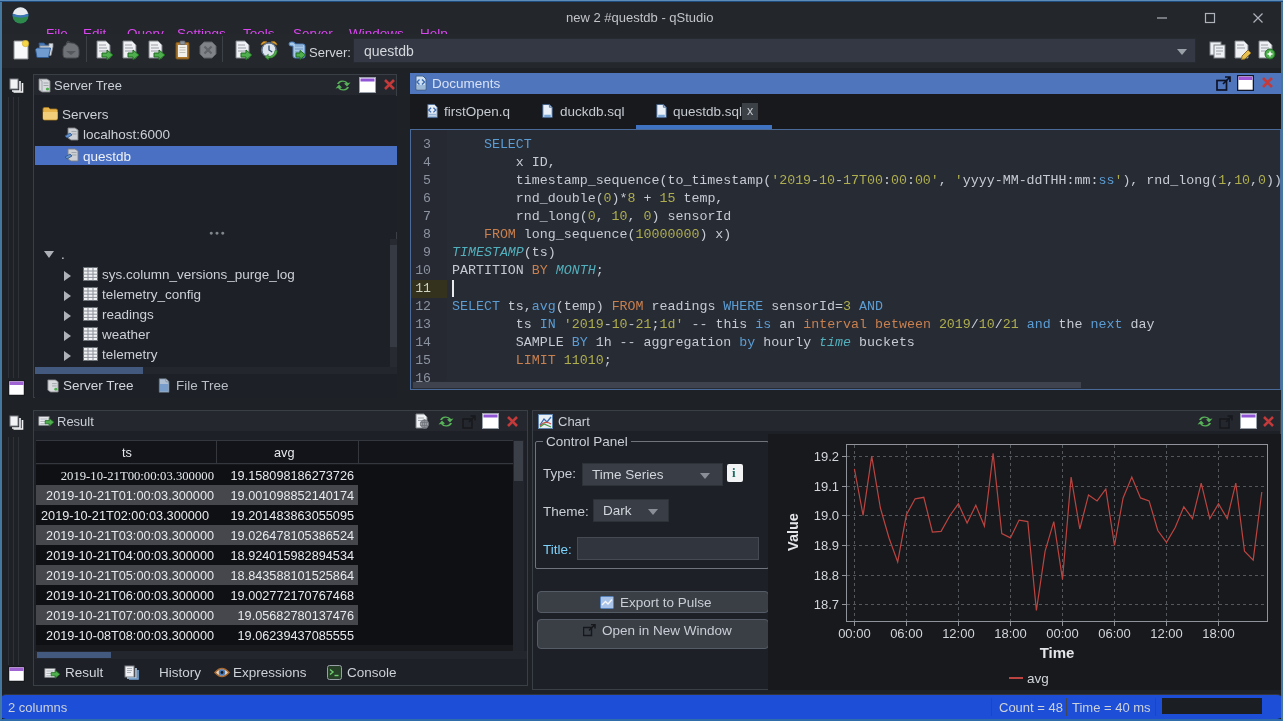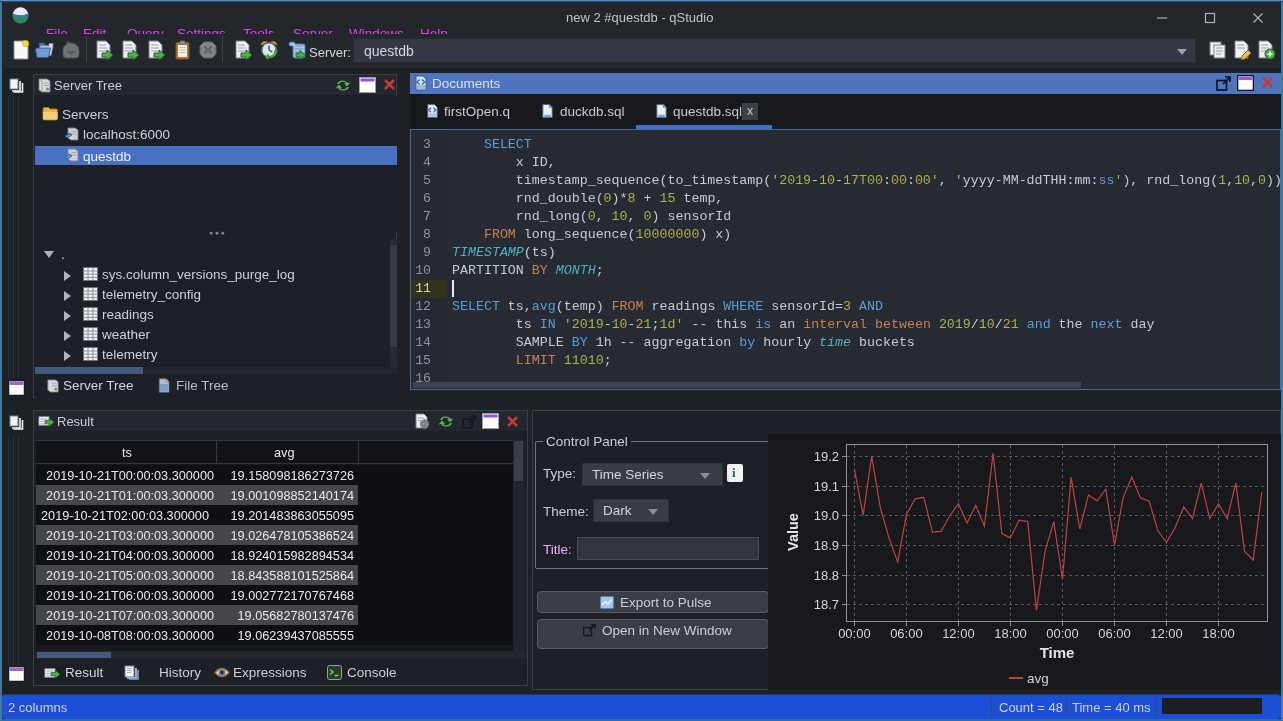--- a/index.html
+++ b/index.html
@@ -418,21 +418,21 @@
         <span class="abs" style="left:86px; top:5px;">ts</span>
         <span class="abs" style="left:238px; top:5px;">avg</span>
         <div class="abs" style="left:180px; top:0; width:1px; height:22px; background:#34373e;"></div>
         <div class="abs" style="left:322px; top:0; width:1px; height:22px; background:#34373e;"></div>
       </div>
       <div class="abs" style="left:0; top:25px; width:479px; height:180px; background:#0e1014;"></div>
       <div class="abs" style="left:0; top:45px; width:322px; height:20px; background:#45474c;"></div>
       <div class="abs" style="left:0; top:85px; width:322px; height:20px; background:#45474c;"></div>
       <div class="abs" style="left:0; top:125px; width:322px; height:20px; background:#45474c;"></div>
       <div class="abs" style="left:0; top:165px; width:322px; height:20px; background:#45474c;"></div>
-      <div class="abs" style="left:0; top:29px; width:178px; text-align:right;">2019-10-21T00:00:03.300000</div>
+      <div class="abs" style="left:0; top:29px; width:178px; text-align:right;font-family:Liberation Serif, serif;">2019-10-21T00:00:03.300000</div>
       <div class="abs" style="left:182px; top:29px; width:136px; text-align:right;">19.158098186273726</div>
       <div class="abs" style="left:0; top:49px; width:178px; text-align:right;">2019-10-21T01:00:03.300000</div>
       <div class="abs" style="left:182px; top:49px; width:136px; text-align:right;">19.001098852140174</div>
       <div class="abs" style="left:0; top:69px; width:178px; text-align:center;">2019-10-21T02:00:03.300000</div>
       <div class="abs" style="left:182px; top:69px; width:136px; text-align:right;">19.201483863055095</div>
       <div class="abs" style="left:0; top:89px; width:178px; text-align:right;">2019-10-21T03:00:03.300000</div>
       <div class="abs" style="left:182px; top:89px; width:136px; text-align:right;">19.026478105386524</div>
       <div class="abs" style="left:0; top:109px; width:178px; text-align:right;">2019-10-21T04:00:03.300000</div>
       <div class="abs" style="left:182px; top:109px; width:136px; text-align:right;">18.924015982894534</div>
       <div class="abs" style="left:0; top:129px; width:178px; text-align:right;">2019-10-21T05:00:03.300000</div>
@@ -475,38 +475,62 @@
       <span class="treeitem" style="left:198px; top:4px;">Expressions</span>
       <svg class="ico" style="left:292px; top:4px;" width="15" height="15" viewBox="0 0 15 15">
         <rect x="0.5" y="0.5" width="14" height="14" rx="2" fill="#274028" stroke="#9aa0a8"></rect>
         <path d="M3 4.5 l3 2.5 -3 2.5" stroke="#6fcf6f" stroke-width="1.4" fill="none"></path>
         <path d="M7.5 10.5 h4" stroke="#6fcf6f" stroke-width="1.4"></path>
       </svg>
       <span class="treeitem" style="left:312px; top:4px;">Console</span>
     </div>
   </div>
   <div id="chart" class="panel" style="left:532px; top:410px; width:749px; height:280px;">
+    <div class="ptitle">
+      <svg class="ico" style="left:5px; top:3px;" width="15" height="15" viewBox="0 0 15 15">
+        <rect x="0.5" y="0.5" width="14" height="14" fill="#e9eef5" stroke="#5f82ad" stroke-width="1"></rect>
+        <path d="M2 11 L6 5 L9 8 L13 3" stroke="#3a6ab0" stroke-width="1.3" fill="none"></path>
+        <path d="M2 12 Q7 6 13 10" stroke="#c4524a" stroke-width="1.2" fill="none"></path>
+        <path d="M2 13 L6 10 L13 13" stroke="#4a9a4a" stroke-width="1.2" fill="none"></path>
+      </svg>
+      <span class="txt" style="left:25px;">Chart</span>
+      <svg class="ico" style="left:664px; top:3px;" width="16" height="15" viewBox="0 0 16 15">
+        <path d="M2 6 a6 5 0 0 1 11 -1 l2.5 -0.5 -3.5 4 -3 -3 2 -0.4 a4 3.4 0 0 0 -7 0.9 z" fill="#57b158"></path>
+        <path d="M14 9 a6 5 0 0 1 -11 1 l-2.5 0.5 3.5 -4 3 3 -2 0.4 a4 3.4 0 0 0 7 -0.9 z" fill="#57b158"></path>
+      </svg>
+      <svg class="ico" style="left:686px; top:4px;" width="14" height="14" viewBox="0 0 14 14">
+        <rect x="1" y="4" width="9" height="9" fill="none" stroke="#17191d" stroke-width="1.6"></rect>
+        <path d="M7 7 L13 1 M8.5 1 h4.5 v4.5" stroke="#17191d" stroke-width="1.6" fill="none"></path>
+      </svg>
+      <svg class="ico" style="left:707px; top:2px;" width="17" height="16" viewBox="0 0 17 16">
+        <rect x="0.5" y="0.5" width="16" height="15" fill="#fff" stroke="#9aa0a8"></rect>
+        <rect x="1.5" y="1.5" width="14" height="3" fill="#8f55d4"></rect>
+      </svg>
+      <svg class="ico" style="left:729px; top:4px;" width="13" height="13" viewBox="0 0 13 13">
+        <path d="M2 2 L11 11 M11 2 L2 11" stroke="#c43a3a" stroke-width="2.6"></path>
+      </svg>
+    </div>
 
     <fieldset class="abs" style="left:2px; top:23px; width:234px; height:135px; border:1px solid #70757d; border-radius:2px; color:#c9ced6; font-size:13.5px; padding:0;">
       <legend style="margin-left:7px; padding:0 3px; font-size:13.5px;">Control Panel</legend>
     </fieldset>
     <span class="abs" style="left:10px; top:55px; font-size:13.5px; color:#c9ced6;">Type:</span>
     <div class="abs" style="left:49px; top:52px; width:141px; height:23px; background:#383d46; border:1px solid #2d3138;">
       <span class="abs" style="left:9px; top:3px; font-size:13.5px; color:#d2d6dc;">Time Series</span>
       <div class="combo-arrow" style="right:12px; top:9px; border-top-color:#8a8f97;"></div>
     </div>
     <div class="abs" style="left:194px; top:53px; width:16px; height:18px; background:#f2f3f5; border-radius:2px;">
       <span style="position:absolute; left:5px; top:1px; font-size:13px; color:#1f6b62; font-weight:bold; font-family:'Liberation Serif',serif;">i</span>
     </div>
     <span class="abs" style="left:10px; top:93px; font-size:13.5px; color:#c9ced6;">Theme:</span>
     <div class="abs" style="left:60px; top:88px; width:76px; height:23px; background:#383d46; border:1px solid #2d3138;">
       <span class="abs" style="left:9px; top:3px; font-size:13.5px; color:#d2d6dc;">Dark</span>
       <div class="combo-arrow" style="right:10px; top:9px; border-top-color:#8a8f97;"></div>
     </div>
-    <span class="abs" style="left:10px; top:131px; font-size:13.5px; color:#f0abfc;">Title:</span>
+    <span class="abs" style="left:10px; top:131px; font-size:13.5px; color:#7dd3fc;">Title:</span>
     <div class="abs" style="left:44px; top:126px; width:182px; height:23px; background:#31353e; border:1px solid #454a53;"></div>
     <div class="abs" style="left:4px; top:180px; width:232px; height:22px; background:#3a3f46; border:1px solid #565c65; border-radius:4px;">
       <svg class="ico" style="left:62px; top:4px;" width="14" height="13" viewBox="0 0 14 13">
         <rect x="0.5" y="0.5" width="13" height="12" rx="1" fill="#a9c3e8" stroke="#5580b8"></rect>
         <path d="M2 9 L5.5 5.5 L8 8 L12 3.5" stroke="#f4f7fb" stroke-width="1.3" fill="none"></path>
       </svg>
       <span class="abs" style="left:82px; top:3px; font-size:13.5px; color:#c9ced6;">Export to Pulse</span>
     </div>
     <div class="abs" style="left:4px; top:208px; width:232px; height:30px; background:#3a3f46; border:1px solid #565c65; border-radius:4px;">
       <svg class="ico" style="left:45px; top:4px;" width="13" height="13" viewBox="0 0 13 13">

